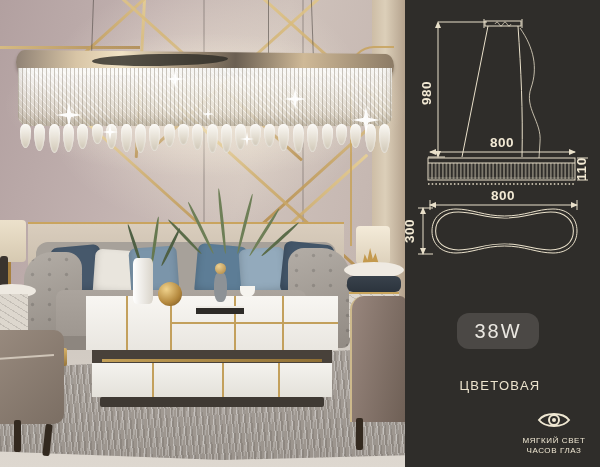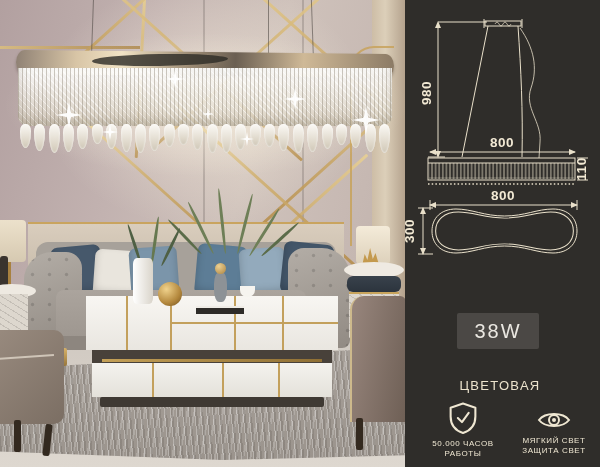--- a/index.html
+++ b/index.html
@@ -72,21 +72,21 @@
   .marble{background:repeating-linear-gradient(32deg,rgba(120,115,110,.25) 0 1px,transparent 1px 6px),#ddd7ce;}
   .armchair-l{position:absolute;left:-14px;top:330px;width:78px;height:94px;border-radius:10px;
        background:linear-gradient(135deg,#9a8c80,#7b6e63);}
   .armchair-r{position:absolute;left:350px;top:296px;width:56px;height:126px;border-radius:14px 6px 0 0;
        background:linear-gradient(100deg,#98867d,#6e5f55);border-left:2px solid #cdb98c;}
   .wood-leg{position:absolute;width:7px;height:32px;background:#33291f;border-radius:2px;}
   
   .spec{position:absolute;left:405px;top:0;width:195px;height:467px;background:#2f2d2a;}
   .sv{position:absolute;left:0;}
   .sv text{fill:#f2e9d4;font-family:"Liberation Sans",sans-serif;font-weight:700;font-size:13.5px;letter-spacing:.5px;}
-  .badge{position:absolute;left:52px;top:313px;width:82px;height:36px;border-radius:2px;background:#4b4845;
+  .badge{position:absolute;left:52px;top:313px;width:82px;height:36px;border-radius:12px;background:#4b4845;
        display:flex;align-items:center;justify-content:center;color:#ebe8e2;font-size:20px;letter-spacing:2px;}
   .temp-val{position:absolute;left:0;top:357px;width:190px;text-align:center;color:#f3ebd6;
        font-size:19px;font-weight:700;letter-spacing:.5px;}
   .temp-cap{position:absolute;left:0;top:381px;width:190px;text-align:center;color:#ece3cd;
        font-size:13px;letter-spacing:1.3px;line-height:10px;}
   .feature{position:absolute;top:402px;text-align:center;color:#efe7d2;}
   .feature .cap{font-size:8px;letter-spacing:.6px;line-height:10px;margin-top:4px;}
   .feature svg{display:block;margin:0 auto;}
 </style>
 </head>
@@ -291,35 +291,25 @@
       <text text-anchor="middle" x="98" y="12">800</text>
       <text text-anchor="middle" transform="translate(9 43) rotate(-90)">300</text>
     </svg>
 
     <div class="badge">38W</div>
 
     <div class="temp-cap">
       <div>ЦВЕТОВАЯ</div>
     </div>
 
-    <div class="feature" style="left:12px;width:92px">
-      <svg width="30" height="33" viewBox="0 0 28 32">
-        <path d="M14,1.5 L26,5.5 V14 C26,22.5 21,27.7 14,30 C7,27.7 2,22.5 2,14 V5.5 Z" fill="none" stroke="#efe7d2" stroke-width="2" stroke-linejoin="round"></path>
-        <path d="M9,15.5 L13,19.5 L19.5,10.5" fill="none" stroke="#efe7d2" stroke-width="2" stroke-linecap="round" stroke-linejoin="round"></path>
-      </svg>
-      <div class="cap">
-        <div>50.000 ЧАСОВ</div>
-        <div>РАБОТЫ</div>
-      </div>
-    </div>
     <div class="feature" style="left:106px;width:86px">
       <svg width="34" height="24" viewBox="0 0 34 22" style="margin-top:6px">
         <path d="M2,11 C8,3 26,3 32,11 C26,19 8,19 2,11 Z" fill="none" stroke="#efe7d2" stroke-width="2"></path>
         <circle cx="17" cy="11" r="5" fill="none" stroke="#efe7d2" stroke-width="2"></circle>
         <circle cx="17" cy="11" r="2" fill="#efe7d2"></circle>
       </svg>
       <div class="cap" style="">
         <div>МЯГКИЙ СВЕТ</div>
-        <div>ЗАЩИТА СВЕТ</div>
+        <div>ЧАСОВ ГЛАЗ</div>
       </div>
     </div>
   </div>
 </div>
 
 </body></html>

